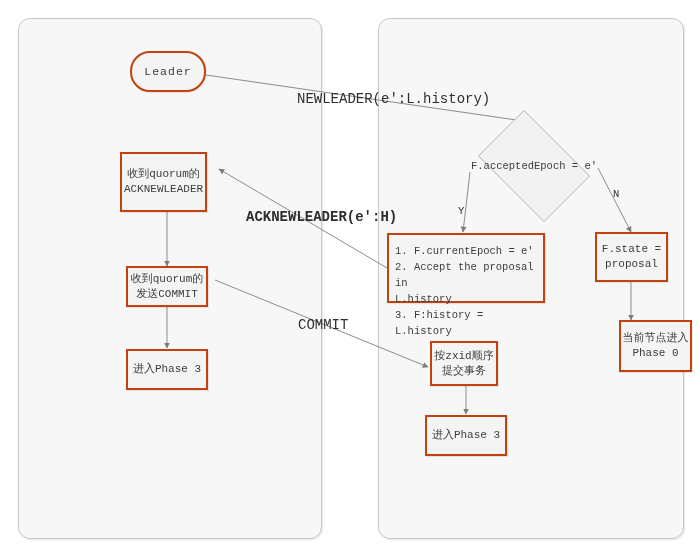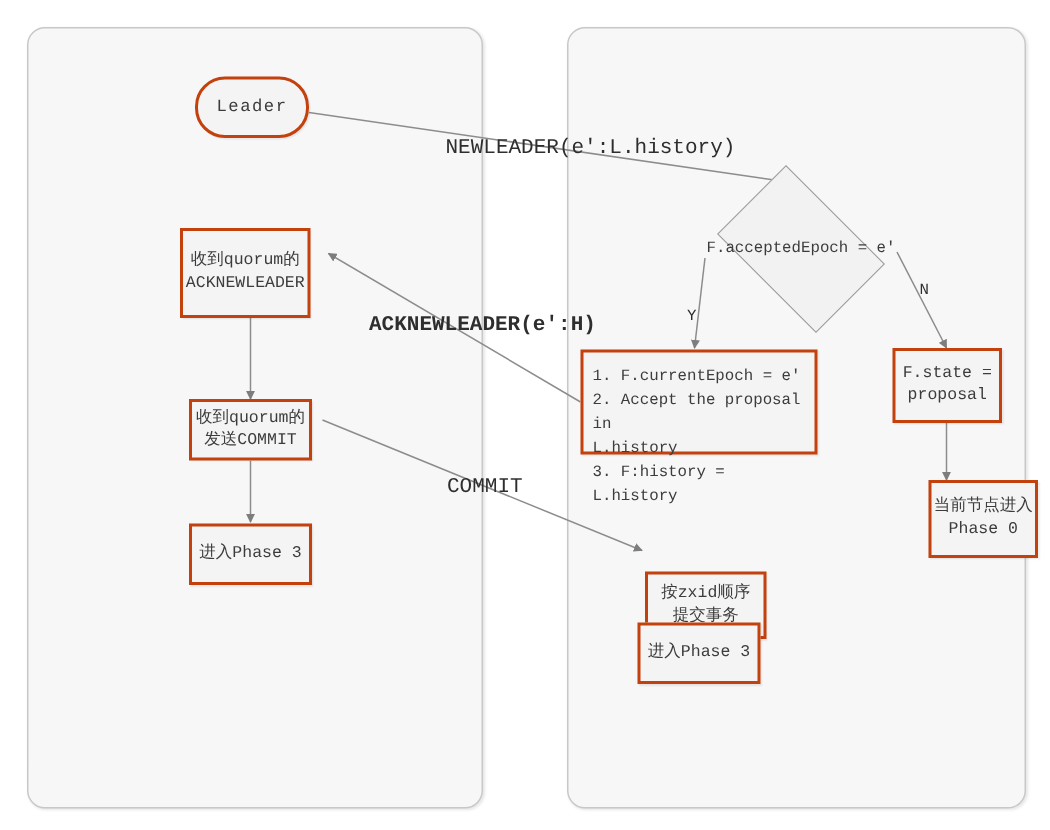--- a/index.html
+++ b/index.html
@@ -154,21 +154,21 @@
 2. Accept the proposal in
 L.history
 3. F:history = L.history</div>
 
   <div class="node" style="left:595px; top:232px; width:73px; height:50px; white-space:pre-line;">F.state =
 proposal</div>
 
   <div class="node" style="left:595px; top:320px; width:73px; height:52px; white-space:pre-line;margin-left:24px;">当前节点进入
 Phase 0</div>
 
-  <div class="node" style="left:430px; top:341px; width:81px; height:45px; white-space:pre-line;margin-top:40px;">按zxid顺序
+  <div class="node" style="left:430px; top:341px; width:68px; height:45px; white-space:pre-line;">按zxid顺序
 提交事务</div>
 
   <div class="node" style="left:425px; top:415px; width:82px; height:41px; white-space:pre-line;">进入Phase 3</div>
 
   <div class="edge-label" style="left:297px; top:91px;">NEWLEADER(e':L.history)</div>
 
   <div class="edge-label" style="left:246px; top:209px;font-weight:bold;">ACKNEWLEADER(e':H)</div>
 
   <div class="edge-label" style="left:298px; top:317px;">COMMIT</div>
 

